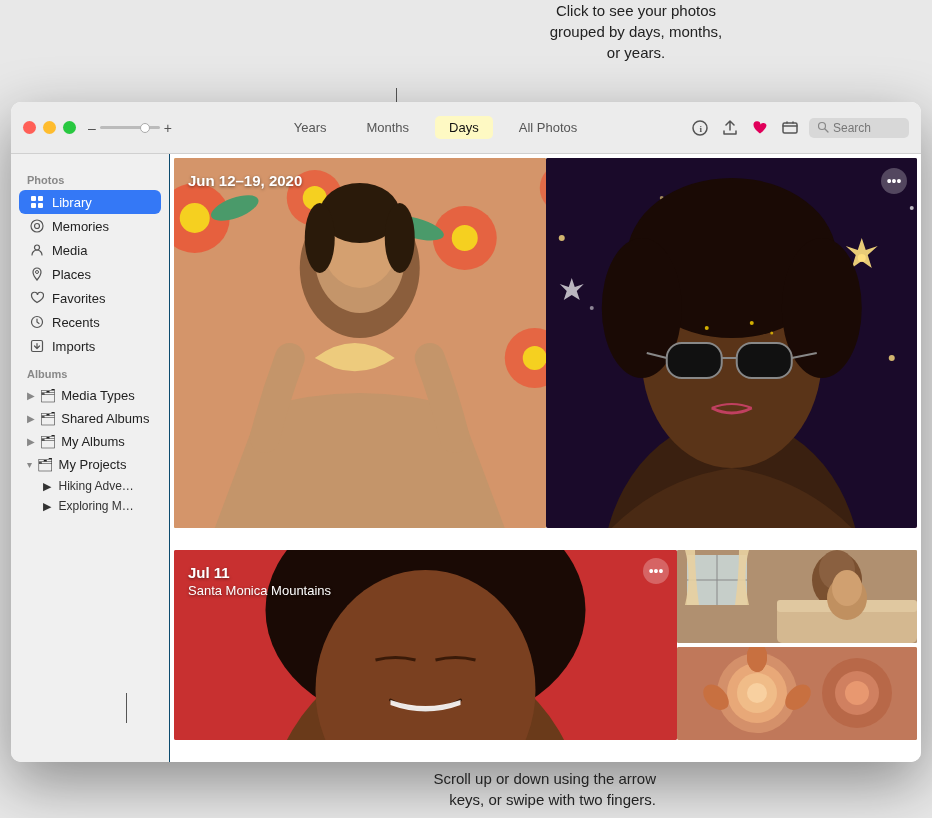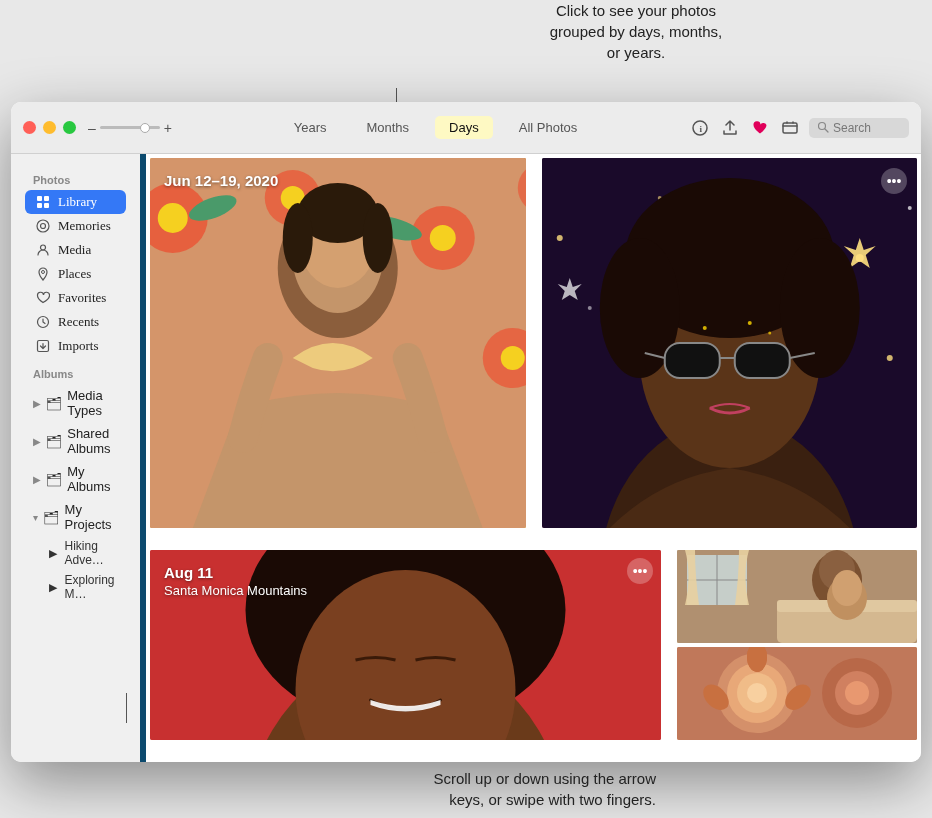--- a/index.html
+++ b/index.html
@@ -175,24 +175,24 @@
 
     
     .main {
       display: flex;
       flex: 1;
       overflow: hidden;
     }
 
     
     .sidebar {
-      width: 135px;
+      width: 159px;
       background: #f0f0f0;
-      border-right: 6px solid #0c4a6e;
-      padding: 10px 10px;
+      border-right: 1px solid #0c4a6e;
+      padding: 10px 4px;
       flex-shrink: 0;
       overflow-y: auto;
     }
     .sidebar-section-label {
       font-size: 11px;
       font-weight: 600;
       color: #888;
       padding: 10px 12px 4px;
       text-transform: none;
     }
@@ -213,21 +213,21 @@
     }
     .sidebar-item .si-icon {
       width: 16px;
       height: 16px;
       display: flex;
       align-items: center;
       justify-content: center;
       font-size: 13px;
     }
     .sidebar-item.active .si-icon { color: #fff; }
-    .sidebar-item .si-label { font-size: 13px; font-family: Liberation Serif, serif; }
+    .sidebar-item .si-label { font-size: 13px; }
 
     .sidebar-group {
       display: flex;
       align-items: center;
       gap: 5px;
       padding: 4px 8px;
       font-size: 13px;
       color: #222;
       cursor: pointer;
       margin: 0 4px;
@@ -250,21 +250,21 @@
       overflow-y: auto;
       background: #fff;
       padding: 4px;
       display: grid;
       grid-template-rows: auto auto;
       gap: 4px;
     }
 
     .photo-row {
       display: grid;
-      gap: 16px;
+      gap: 0;
     }
     .photo-row-1 { grid-template-columns: 1fr 1fr; }
     .photo-row-2 { grid-template-columns: 1fr 240px; }
 
     .photo-cell {
       position: relative;
       overflow: hidden;
       border-radius: 2px;
     }
 
@@ -636,21 +636,21 @@
             <ellipse cx="320" cy="140" rx="110" ry="120" fill="#7a4020"></ellipse>
 
             <path d="M270 110 Q290 105 310 110" stroke="#3a1a08" stroke-width="3" fill="none"></path>
             <path d="M330 110 Q350 105 370 110" stroke="#3a1a08" stroke-width="3" fill="none"></path>
 
             <path d="M285 150 Q320 170 355 150" stroke="#3a1a08" stroke-width="3" fill="none" stroke-linecap="round"></path>
 
             <path d="M285 150 Q320 162 355 150 L355 155 Q320 168 285 155 Z" fill="#fff" opacity="0.9"></path>
           </svg>
           <div class="photo-label">
-            <div class="photo-date">Aug 11</div>
+            <div class="photo-date">Jul 11</div>
             <div class="photo-subtitle">Santa Monica Mountains</div>
           </div>
           <div class="more-btn" style="top:8px;right:8px;">•••</div>
         </div>
 
         <div class="photo-cell-bottom-right">
 
           <div class="photo-cell-bottom-small photo-4">
             <svg viewBox="0 0 240 93" xmlns="http://www.w3.org/2000/svg" style="width:100%;height:100%;" preserveAspectRatio="xMidYMid slice">
               <rect width="240" height="93" fill="#c0a880"></rect>

